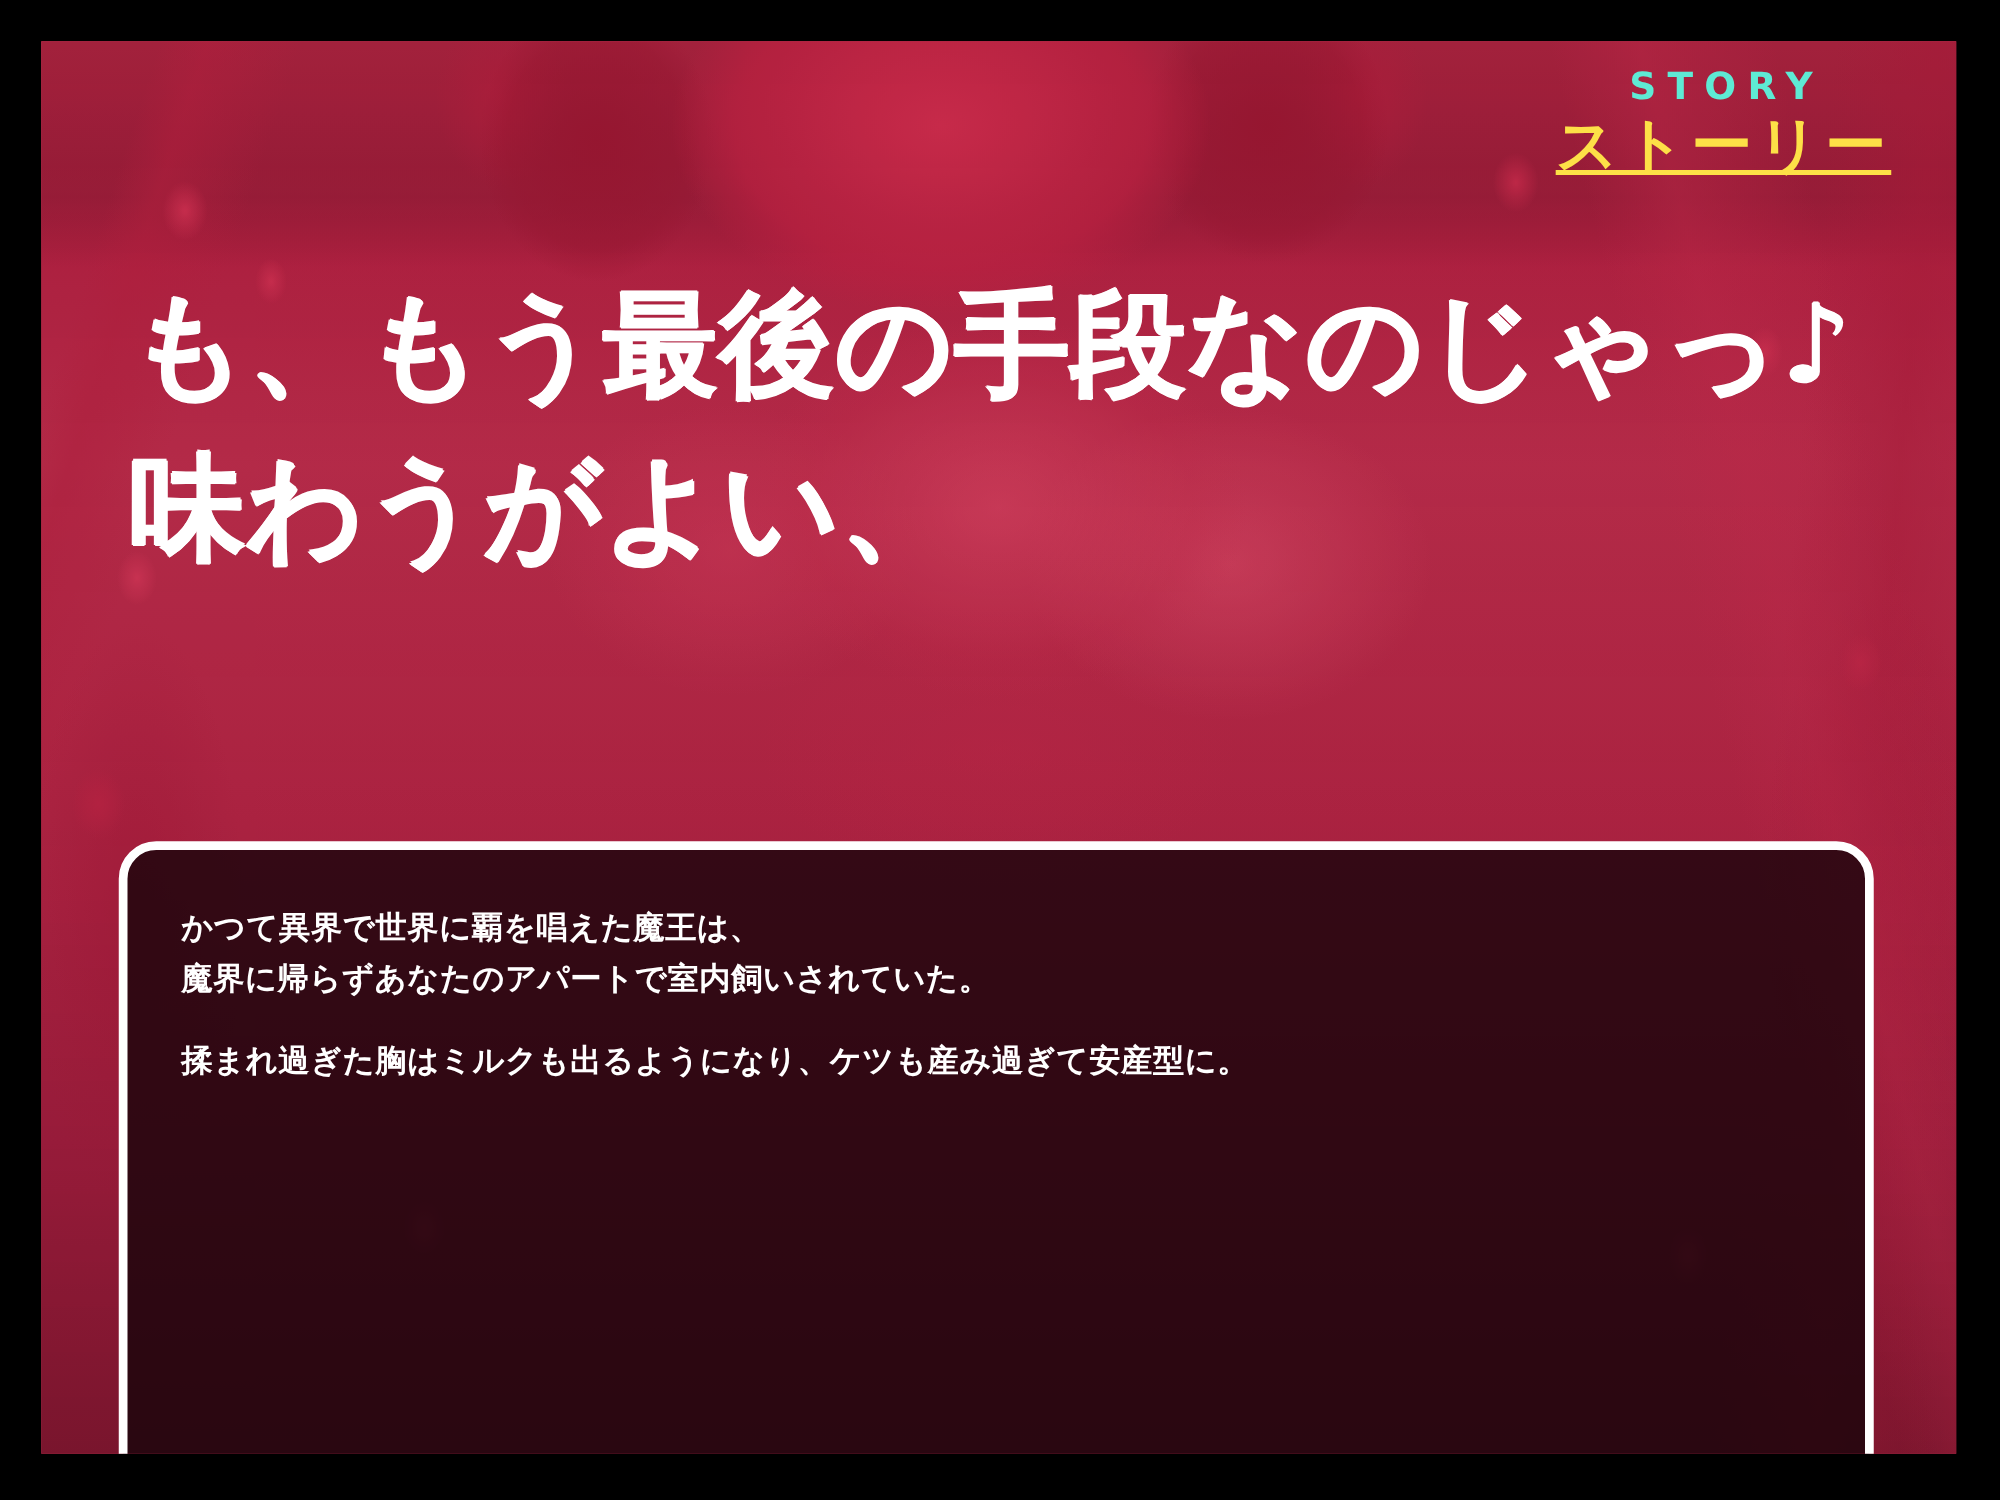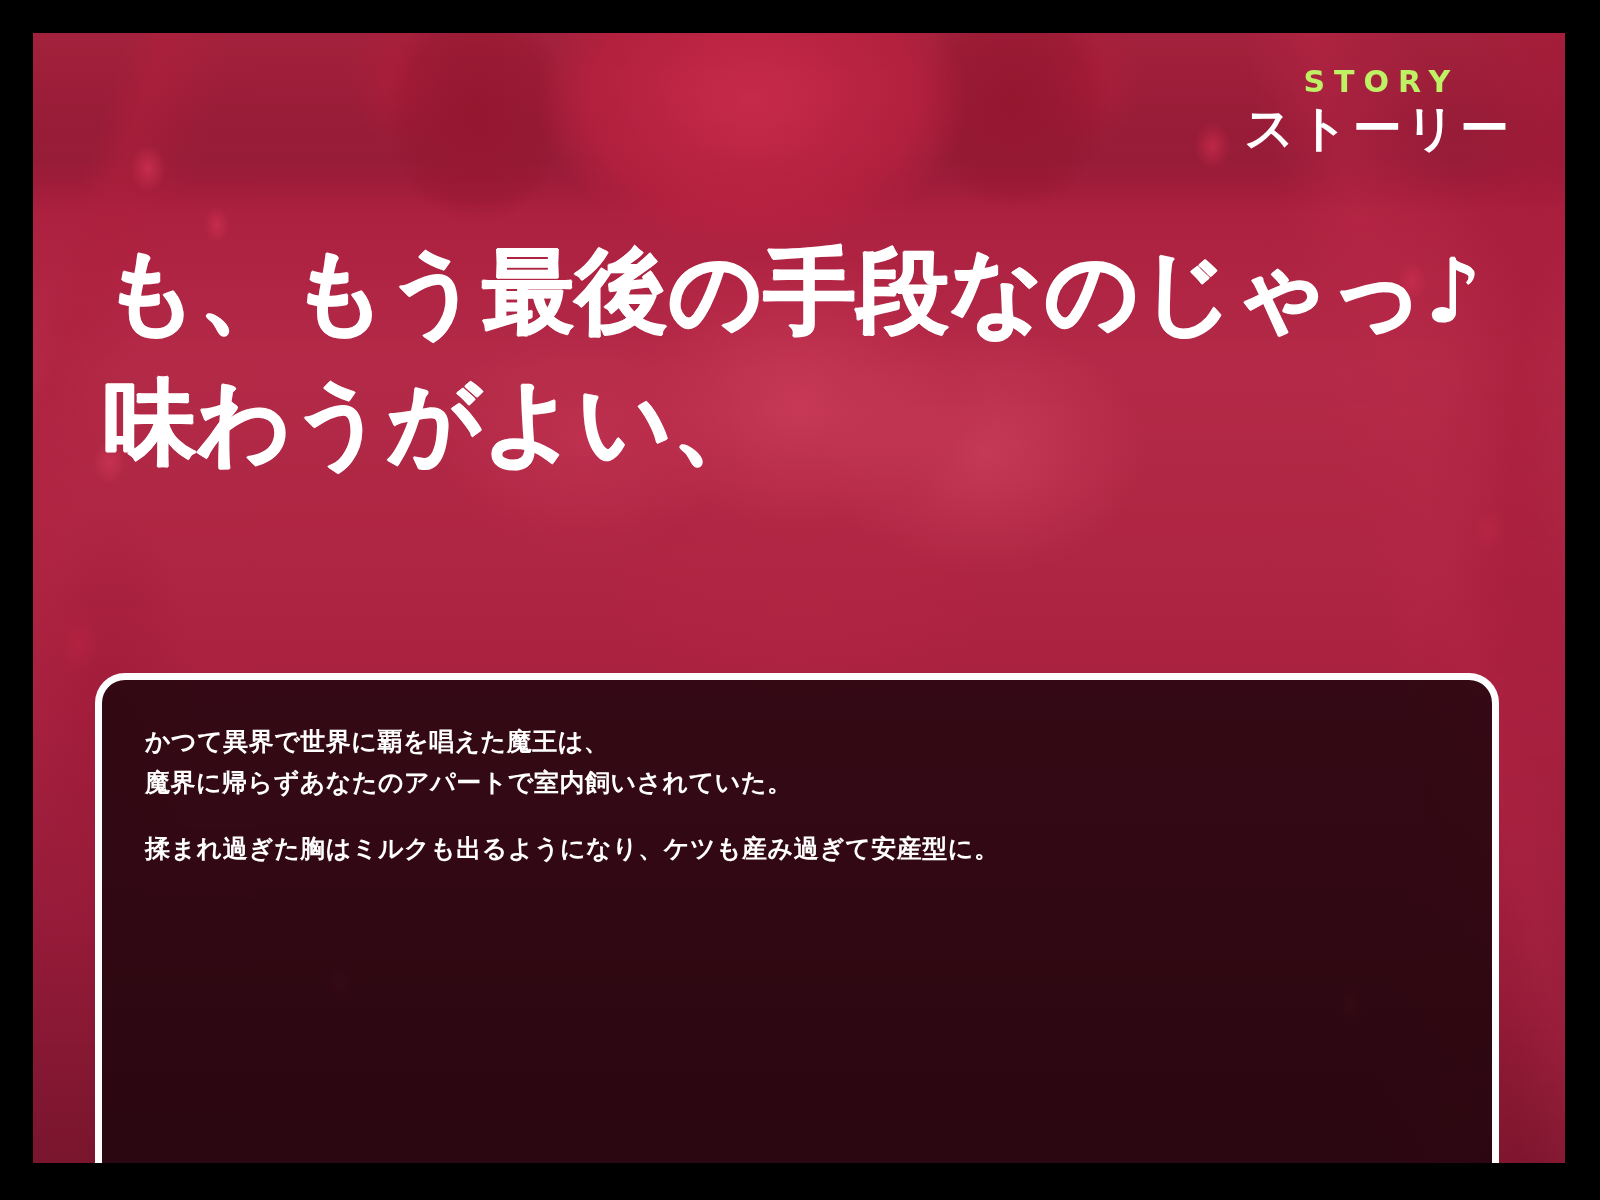--- a/index.html
+++ b/index.html
@@ -85,44 +85,44 @@
   #story-heading {
     position: absolute;
     right: 52px;
     top: 22px;
     text-align: center;
     line-height: 1;
     user-select: none;
   }
   #story-heading .eng {
     display: block;
-    color: #bef264;
+    color: #5eead4;
     font-size: 30px;
     font-weight: bold;
     letter-spacing: 9px;
     text-indent: 9px;
     font-family: "DejaVu Sans", "Liberation Sans", sans-serif;
-    margin-top: 12px;
   }
   #story-heading .jpn {
     display: block;
     margin-top: 7px;
-    color: #ffffff;
+    color: #fde047;
     font-size: 49px;
     font-weight: bold;
     letter-spacing: 4px;
     text-indent: 4px;
     font-family: "DejaVu Sans", "Liberation Sans", sans-serif;
+    text-decoration: underline;
   }
 
   
   #dialogue {
     position: absolute;
     left: 71px;
-    top: 194px;
+    top: 178px;
     width: 1450px;
   }
   #dialogue .line {
     display: block;
     color: #ffffff;
     font-family: "DejaVu Sans Mono", "Liberation Mono", monospace;
     font-size: 92px;
     font-weight: bold;
     line-height: 1.42;
     letter-spacing: 1px;

